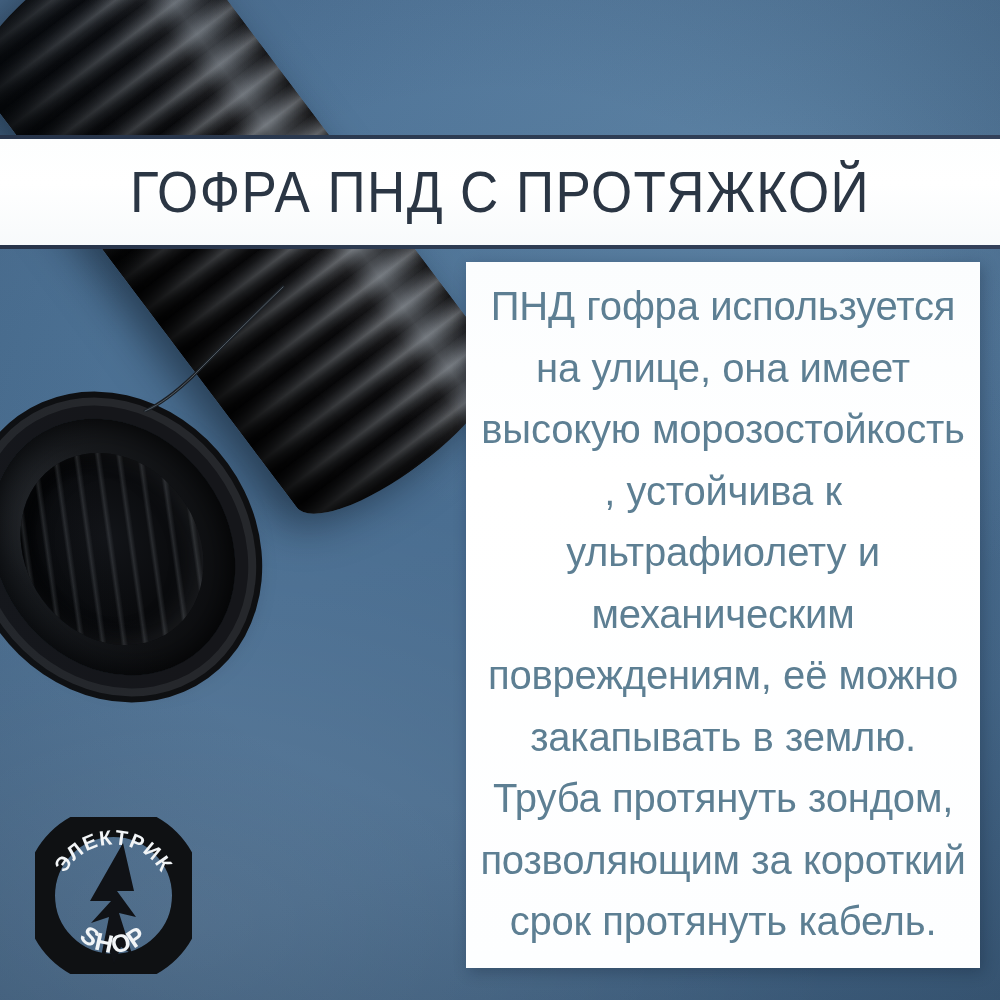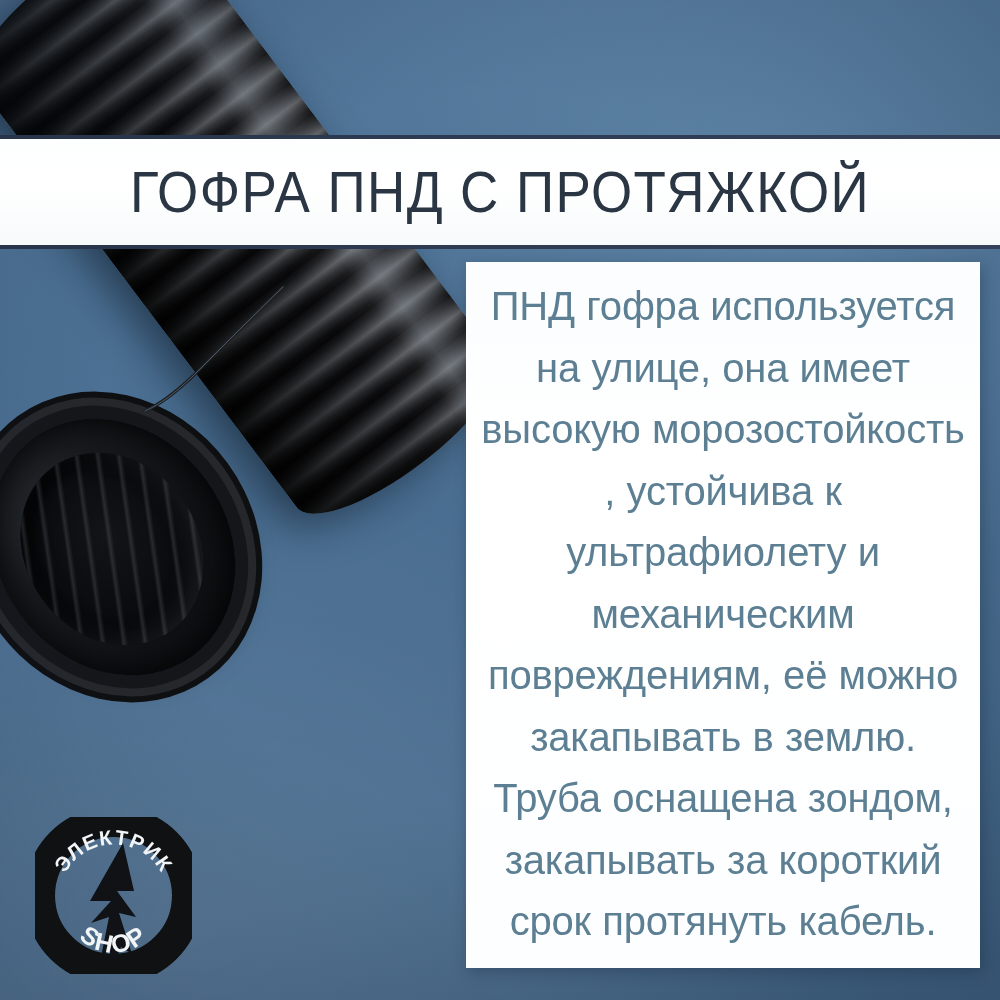--- a/index.html
+++ b/index.html
@@ -251,16 +251,16 @@
       <textPath href="#arcBot" startOffset="50%" text-anchor="middle">SHOP</textPath>
     </text>
   </svg>
 
   <div class="banner-rule top"></div>
   <div class="banner"></div>
   <div class="banner-rule bot"></div>
   <div class="title">ГОФРА ПНД С ПРОТЯЖКОЙ</div>
 
   <div class="desc-card">
-    <div class="desc-text">ПНД гофра используется на улице, она имеет высокую морозостойкость , устойчива к ультрафиолету и механическим повреждениям, её можно закапывать в землю. Труба оснащена зондом, закапывать за короткий срок протянуть кабель.</div>
+    <div class="desc-text">ПНД гофра используется на улице, она имеет высокую морозостойкость , устойчива к ультрафиолету и механическим повреждениям, её можно закапывать в землю. Труба протянуть зондом, позволяющим за короткий срок протянуть кабель.</div>
   </div>
 
 </div>
 
 </body></html>

